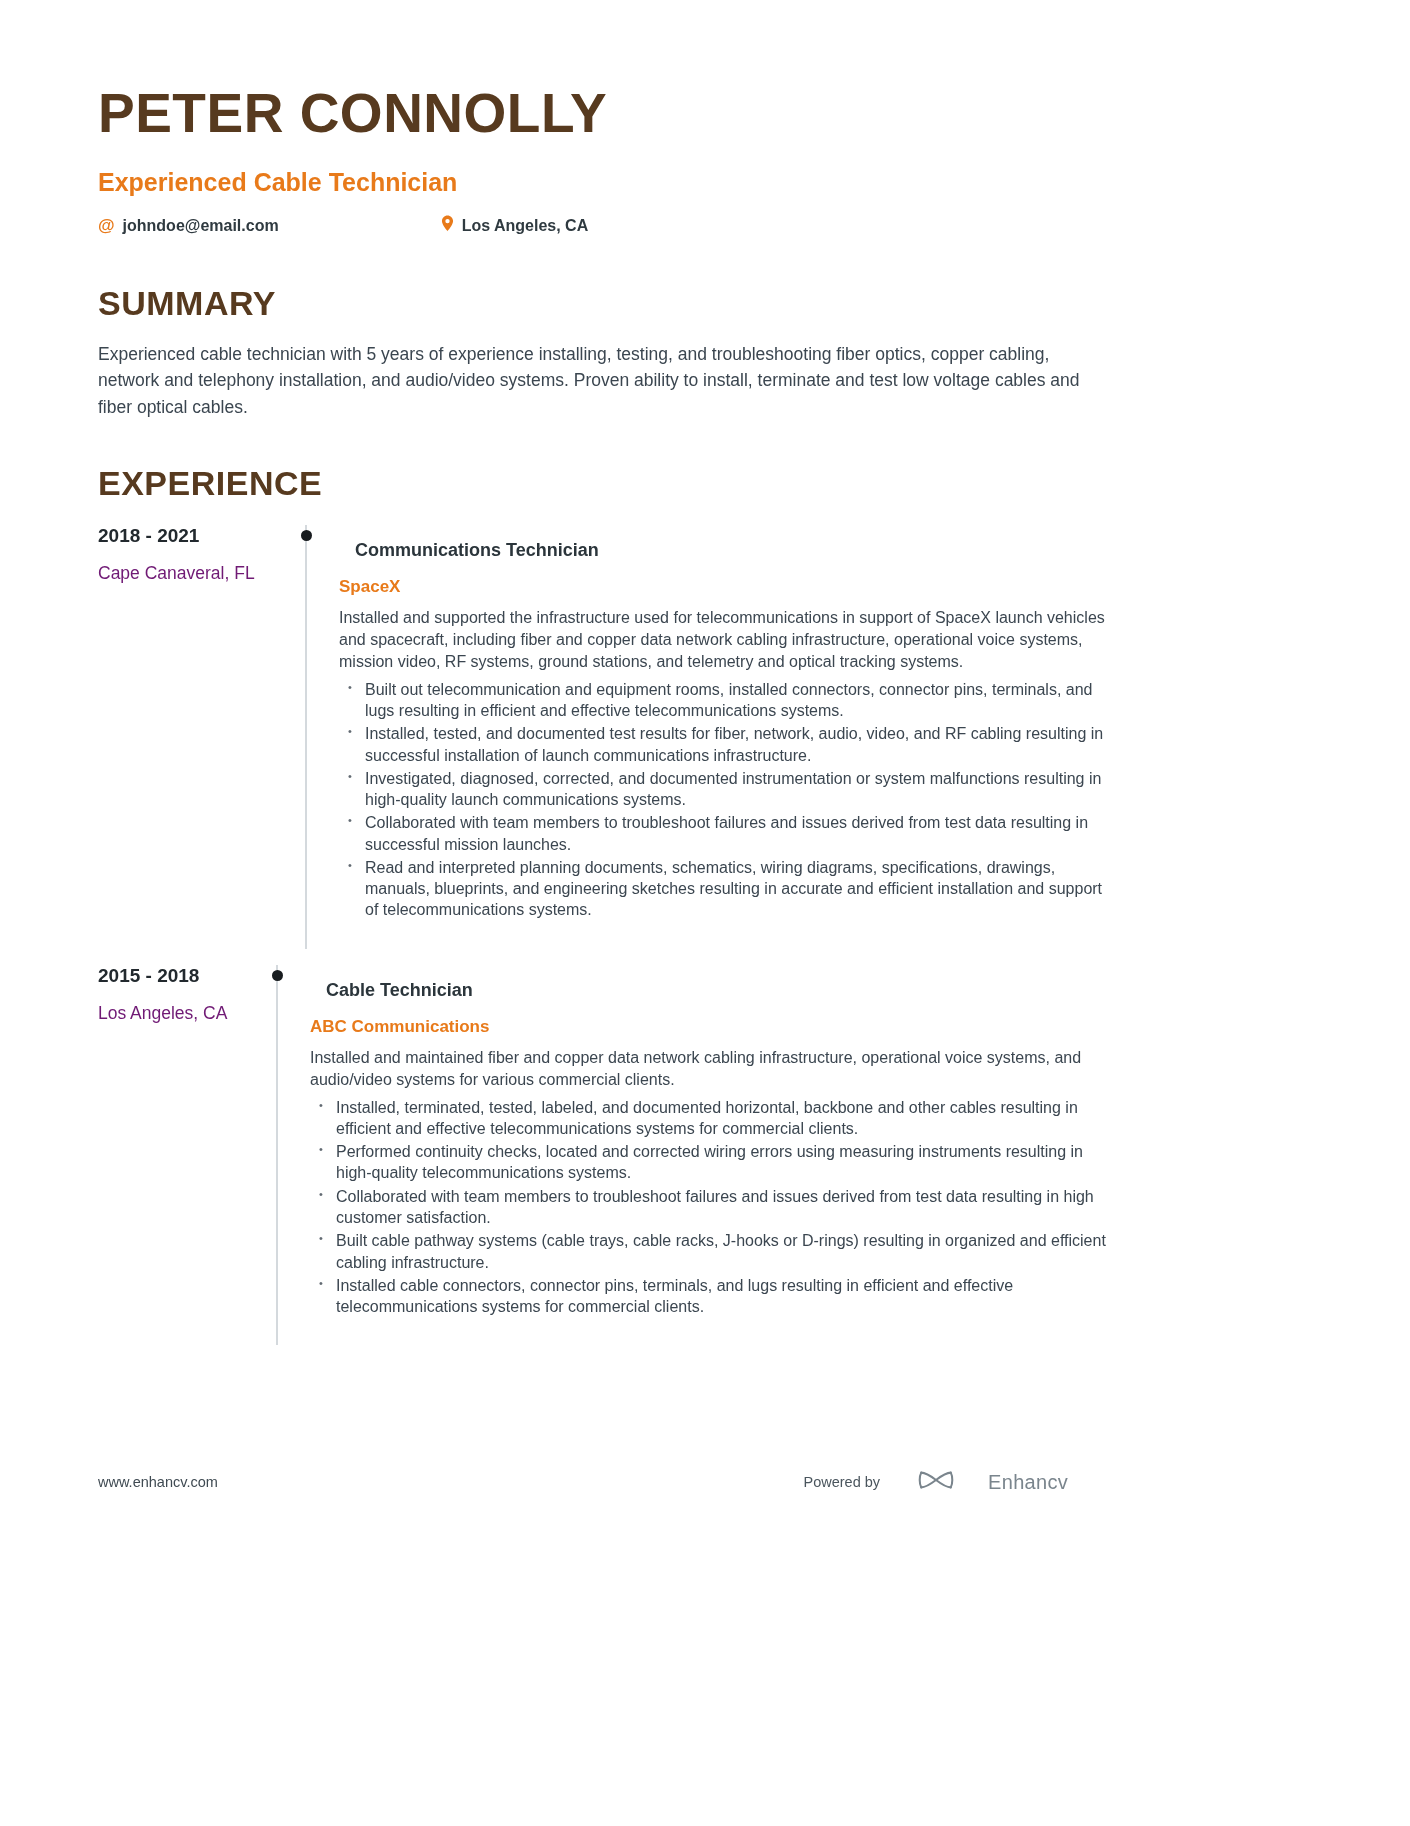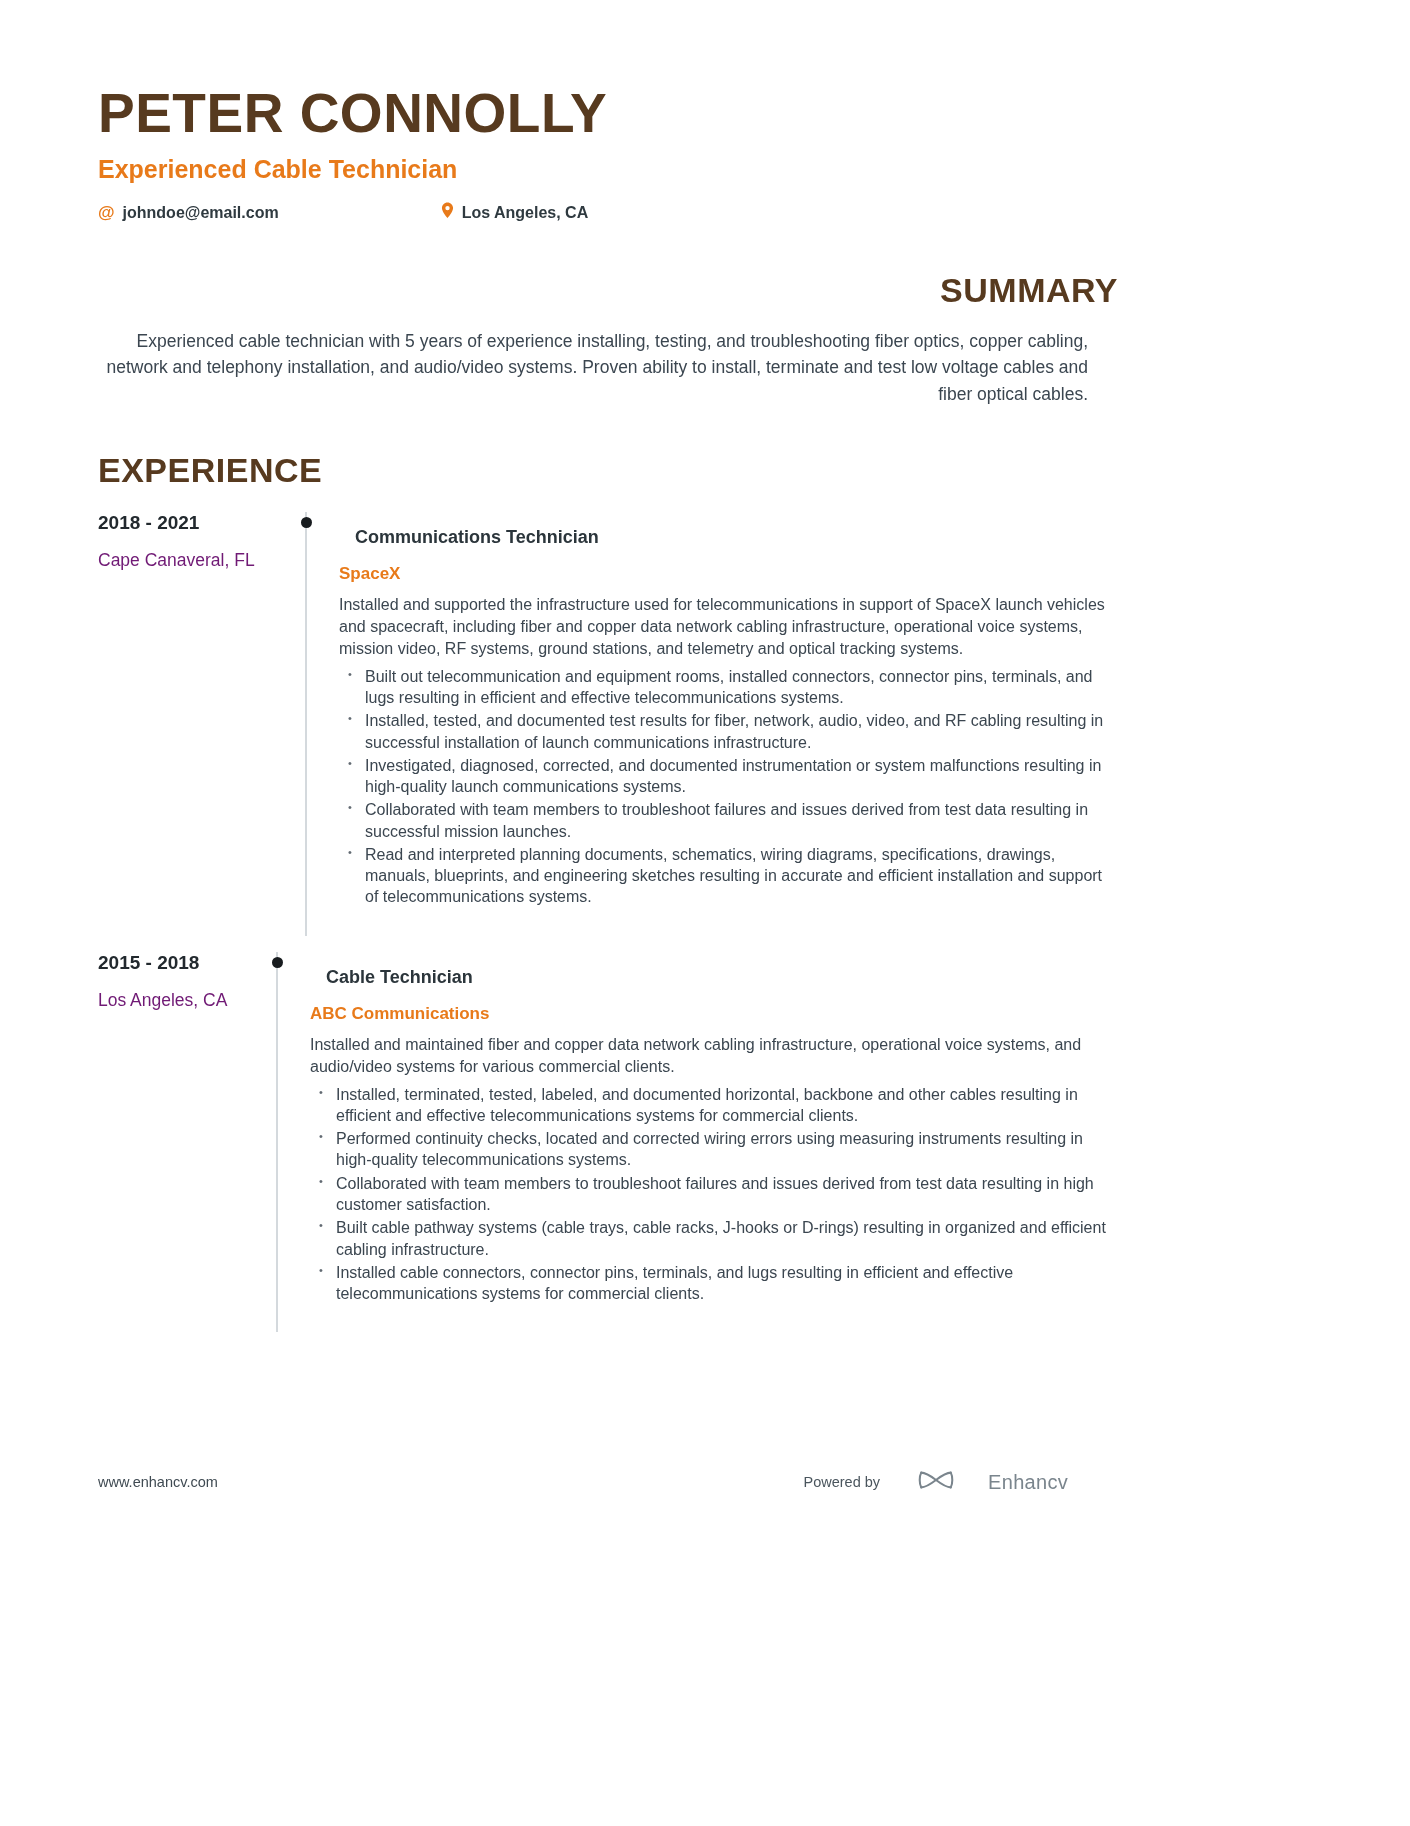--- a/index.html
+++ b/index.html
@@ -18,21 +18,21 @@
   
   h1.name {
     margin: 0;
     font-size: 55px;
     line-height: 1.0;
     font-weight: 800;
     letter-spacing: 0.5px;
     color: #573a1f;
   }
   .job-title {
-    margin-top: 14px;
+    margin-top: 27px;
     font-size: 25px;
     font-weight: 700;
     color: #e87a1a;
   }
   .contact-row {
     display: flex;
     align-items: center;
     margin-top: 18px;
     font-size: 16px;
     font-weight: 700;
@@ -49,21 +49,21 @@
   .pin-icon { display: inline-block; }
 
   
   h2.section-heading {
     margin: 0;
     font-size: 34px;
     font-weight: 800;
     letter-spacing: 0.5px;
     color: #573a1f;
   }
-  .summary-section { margin-top: 48px; text-align: right; }
+  .summary-section { margin-top: 48px; }
   .summary-text {
     margin: 18px 0 0 0;
     max-width: 990px;
     font-size: 17.5px;
     line-height: 1.5;
     color: #3b4650;
   }
 
   
   .experience-section { margin-top: 44px; max-width: 1012px; }

